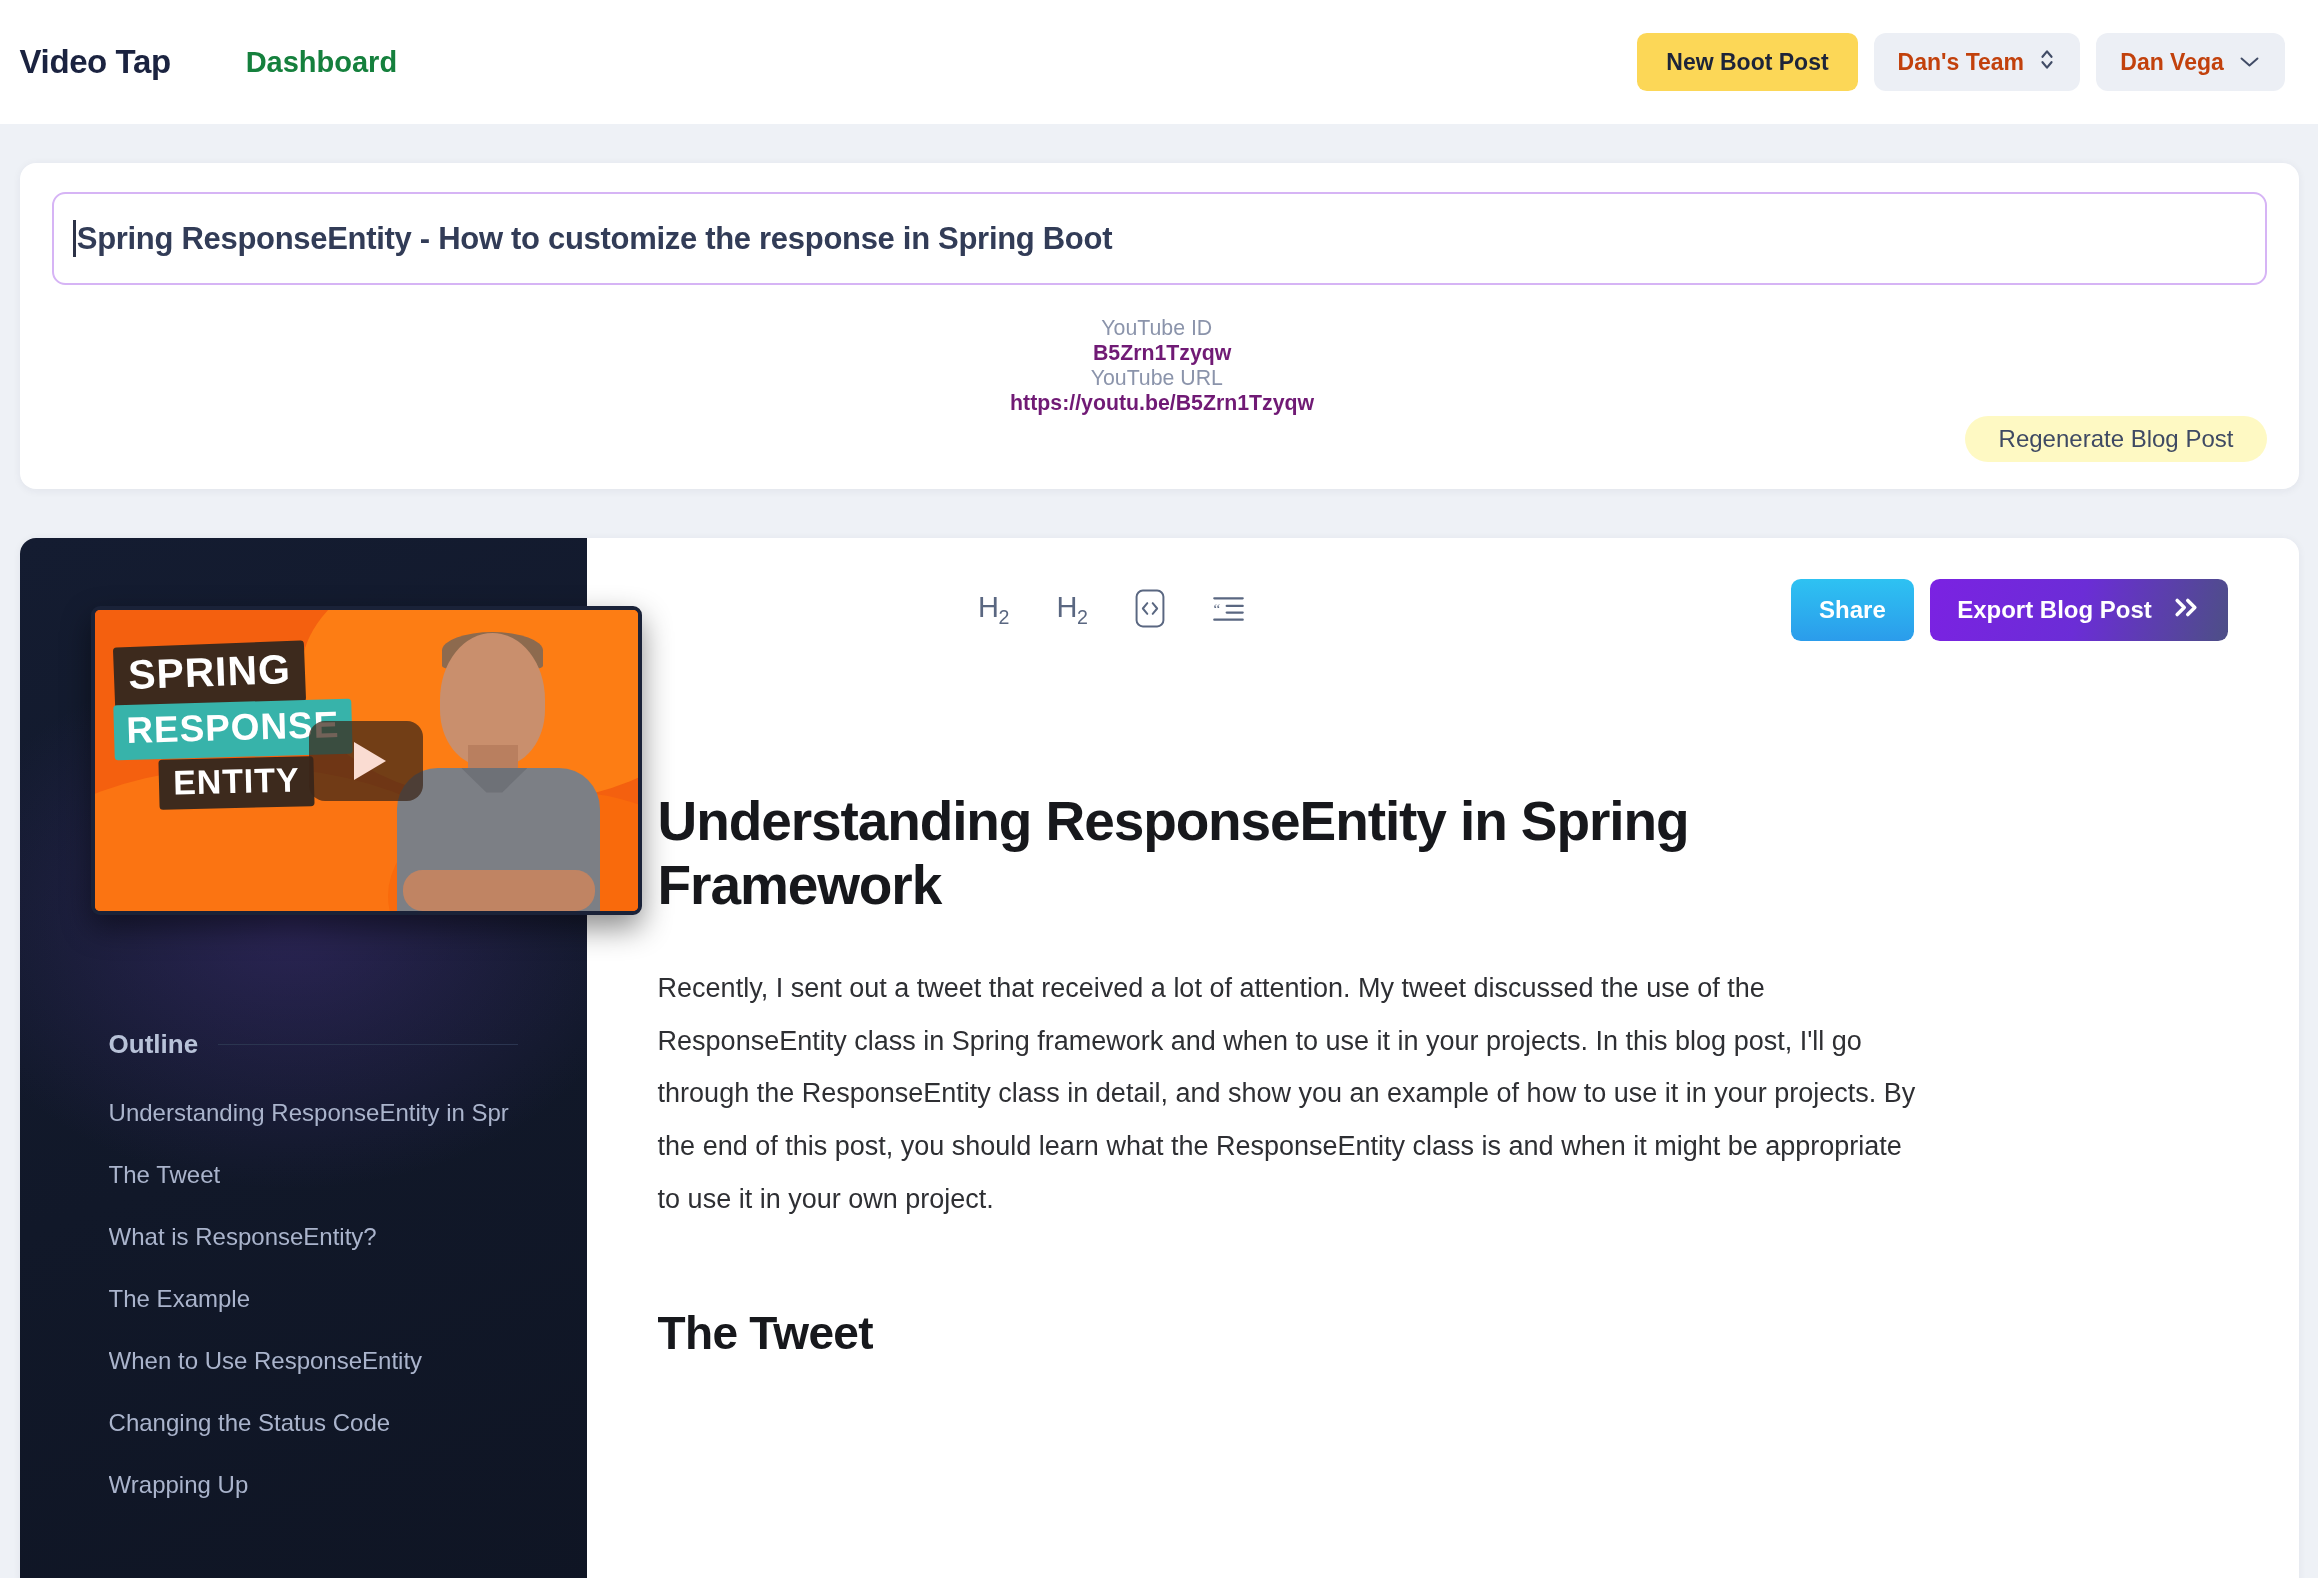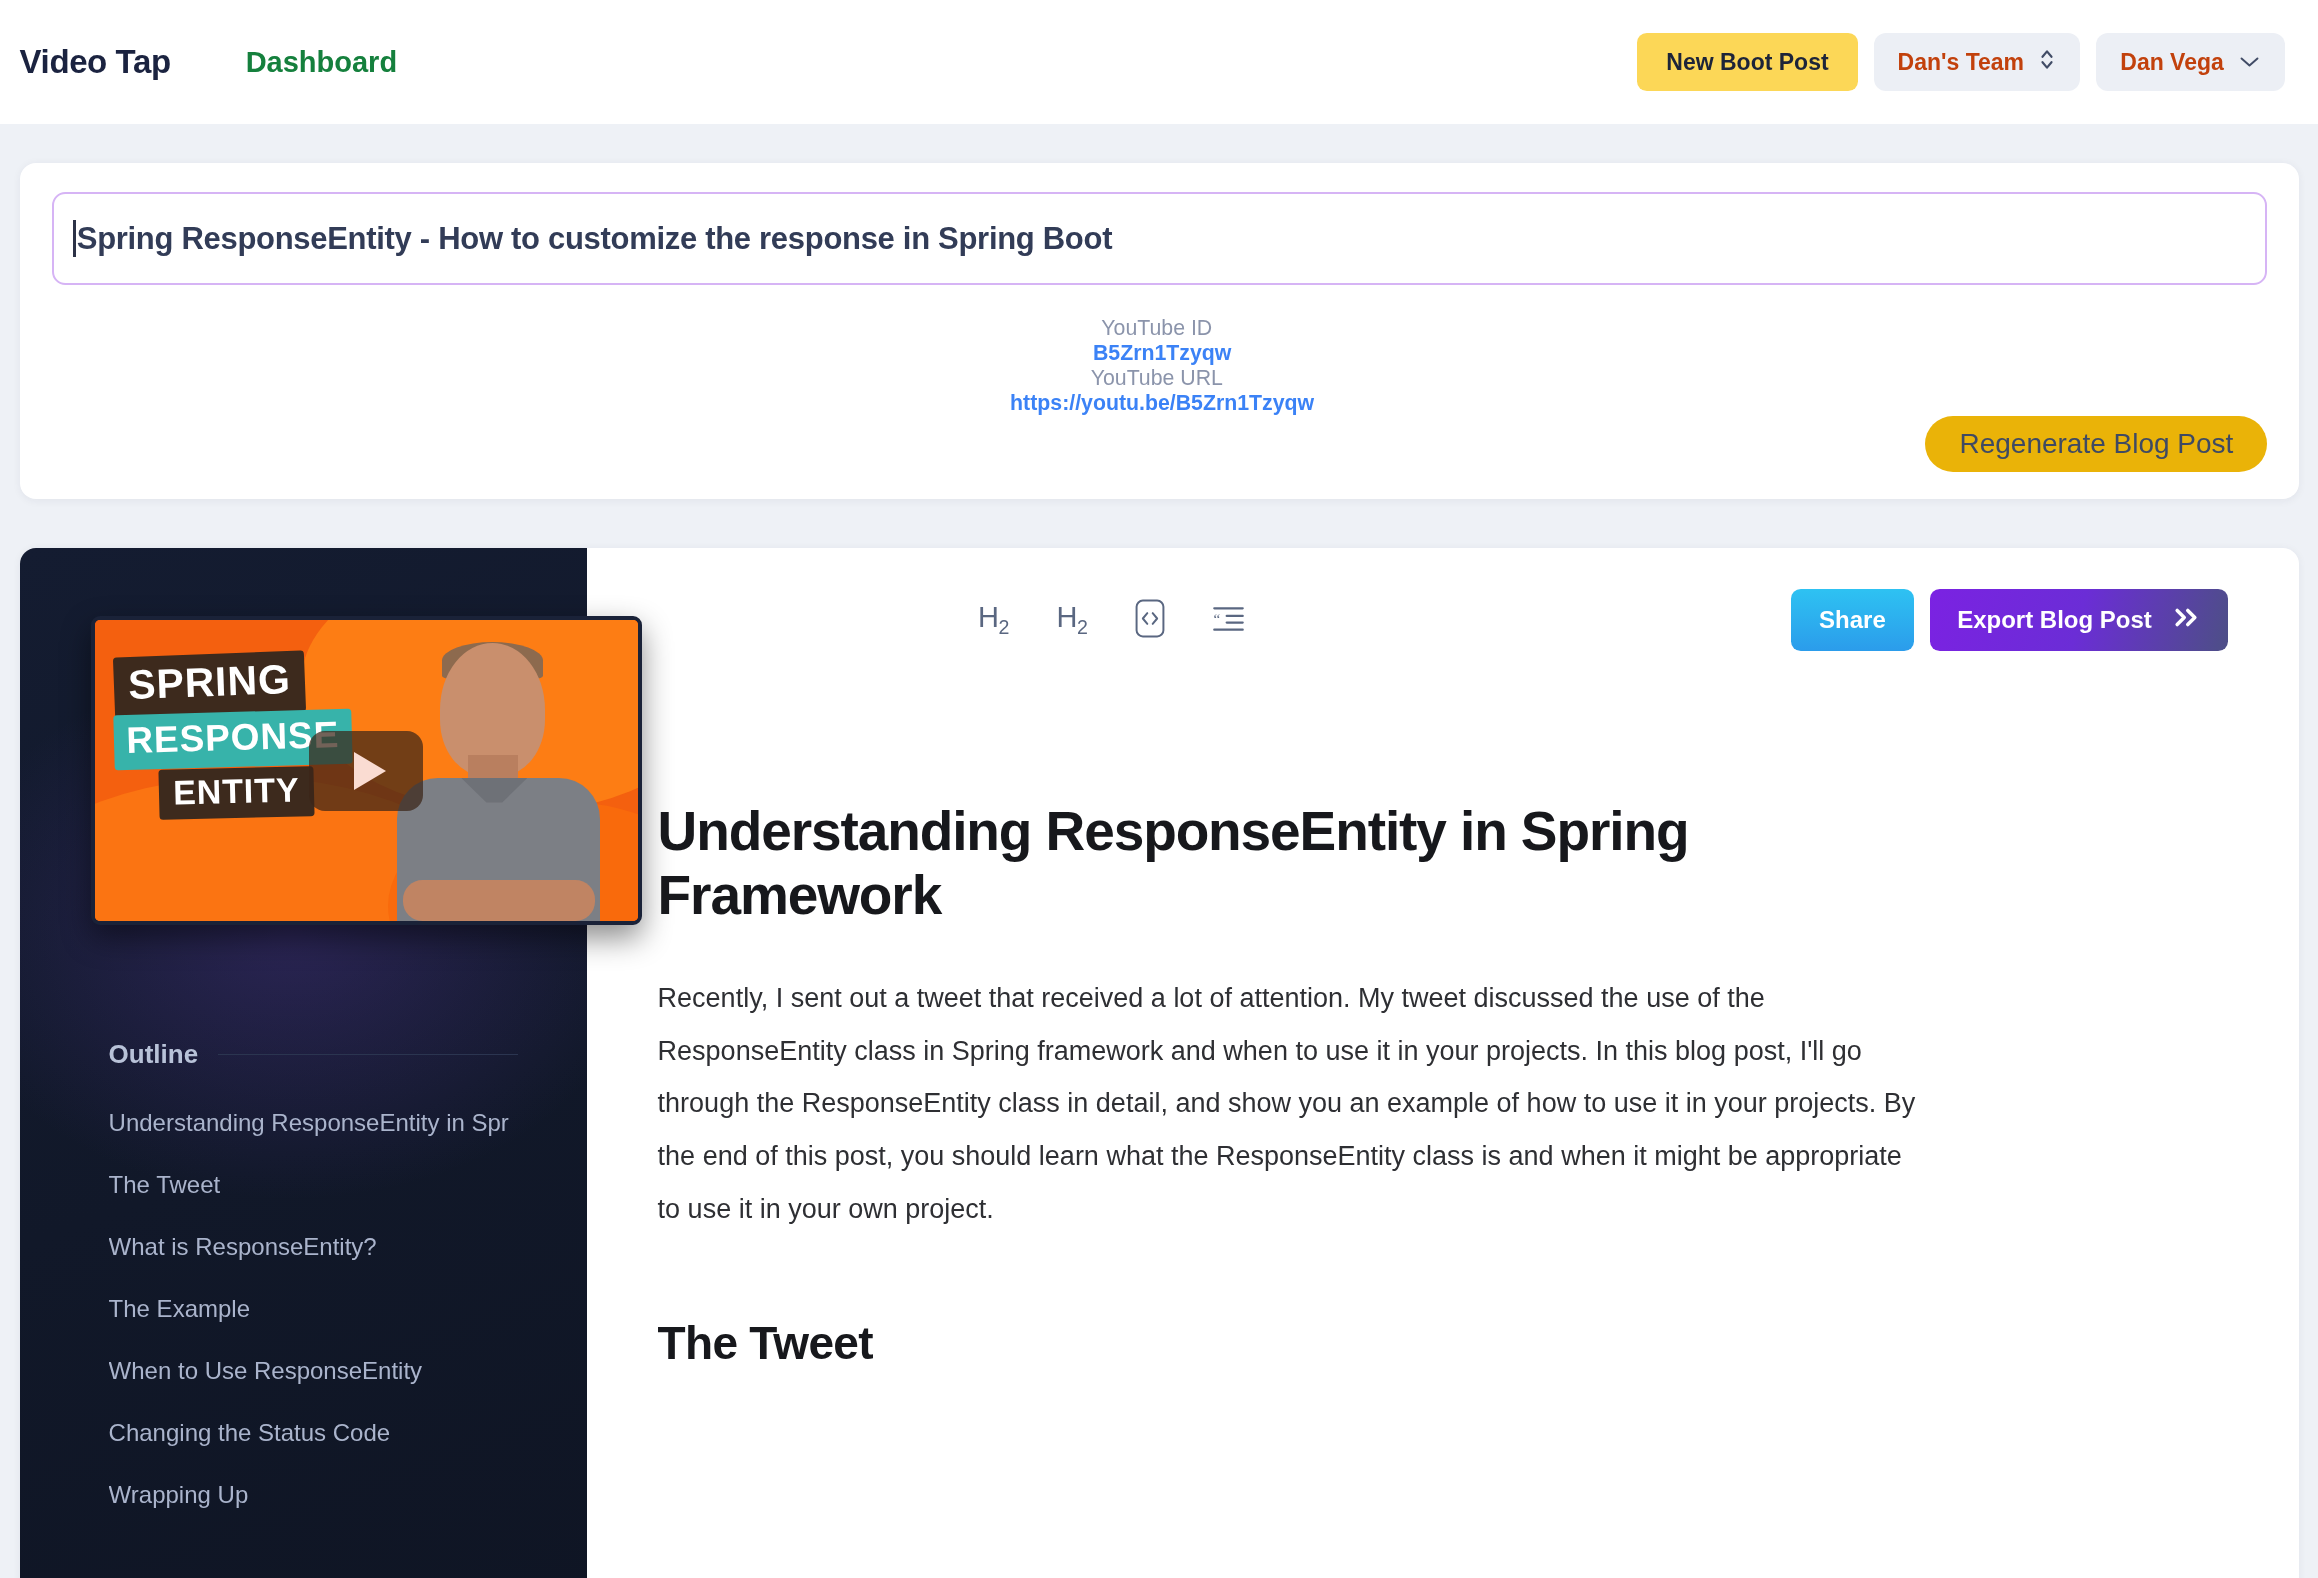--- a/index.html
+++ b/index.html
@@ -119,33 +119,33 @@
   }
   .meta-label {
     font-size: 21.3px;
     color: #8b94ab;
     margin-right: 10.7px;
     white-space: nowrap;
   }
   .meta-value {
     font-size: 21.3px;
     font-weight: 700;
-    color: #3b82f6;
+    color: #701a75;
     white-space: nowrap;
   }
   .meta-gap { width: 119px; }
   .btn-regen {
     margin-left: auto;
-    background: #eab308;
+    background: #fef9c3;
     color: #3f4a63;
-    font-size: 28px;
+    font-size: 24px;
     font-weight: 500;
     border: none;
     border-radius: 28.4px;
-    height: 56px;
+    height: 46px;
     padding: 0 34px;
     display: flex;
     align-items: center;
     font-family: "Liberation Sans", sans-serif;
     cursor: pointer;
     white-space: nowrap;
   }
 
   
   .editor-shell {

